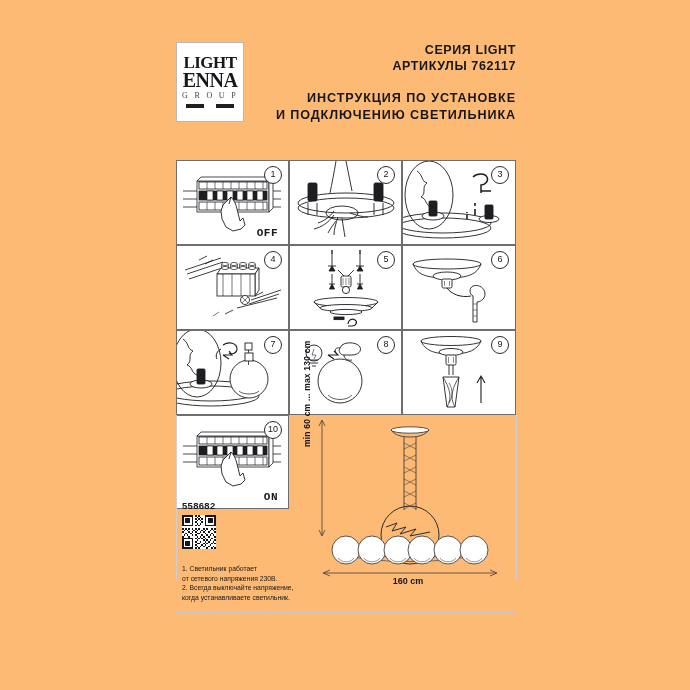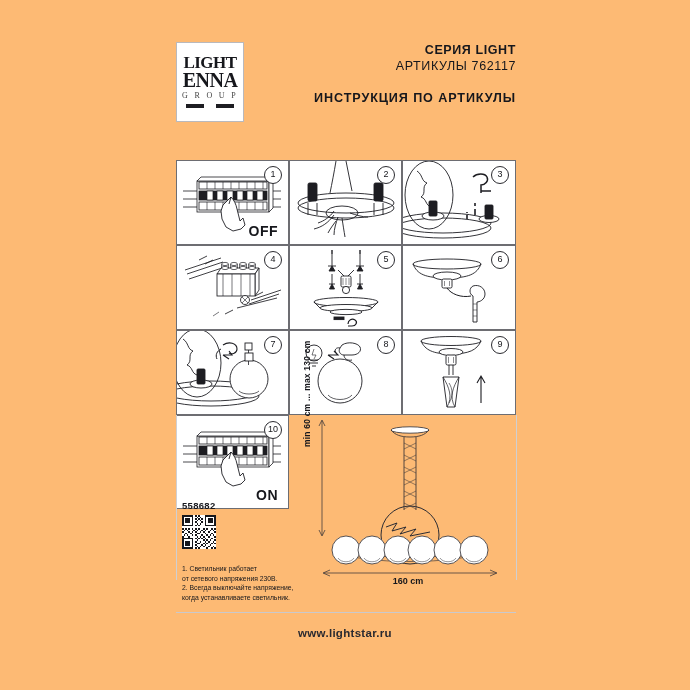--- a/index.html
+++ b/index.html
@@ -82,21 +82,21 @@
   }
   .hdr-series {
     font-size: 12.5px;
     font-weight: bold;
     letter-spacing: 0.6px;
     color: #16171c;
     line-height: 16px;
   }
   .hdr-art {
     font-size: 12.5px;
-    font-weight: normal;
+    font-weight: bold;
     letter-spacing: 0.6px;
     color: #16171c;
     line-height: 16px;
   }
   .hdr-title {
     margin-top: 16px;
     font-size: 12.6px;
     font-weight: bold;
     letter-spacing: 0.9px;
     color: #16171c;
@@ -131,24 +131,25 @@
     line-height: 14px;
     text-align: center;
     color: #16171c;
     background: #fff;
     font-family: "Liberation Sans", sans-serif;
   }
   .onoff {
     position: absolute;
     right: 10px;
     bottom: 5px;
-    font-size: 14px;
+    font-size: 11px;
     font-weight: 600;
     color: #16171c;
     letter-spacing: 0.5px;
+    font-family: Liberation Mono, monospace;
   }
 
   
   #lamp-panel {
     position: absolute;
     left: 300px;
     top: 415px;
     width: 216px;
     height: 185px;
   }
@@ -252,21 +253,22 @@
         <div class="logo-line" id="logo-light">LIGHT</div>
         <div class="logo-line" id="logo-star">ENNA</div>
         <div id="logo-group">G R O U P</div>
         <div id="logo-rule"></div>
       </div>
     </div>
 
     <div id="header-text">
       <div class="hdr-series">СЕРИЯ LIGHT</div>
       <div class="hdr-art">АРТИКУЛЫ 762117</div>
-      <div class="hdr-title">ИНСТРУКЦИЯ ПО АРТИКУЛЫ</div>
+      <div class="hdr-title">ИНСТРУКЦИЯ ПО УСТАНОВКЕ</div>
+      <div class="hdr-title" style="margin-top:0">И ПОДКЛЮЧЕНИЮ СВЕТИЛЬНИКА</div>
     </div>
   </div>
 
   <div id="grid">
 
     <div class="cell" style="left:0;top:0;width:113px;height:85px;">
       <svg width="113" height="85" viewBox="0 0 113 85">
         <g stroke="#1d1d22" fill="none" stroke-width="0.8">
           <path d="M6 30 L20 30 M6 38 L20 38 M6 46 L20 46"></path>
           <path d="M92 30 L104 30 M92 38 L104 38 M92 46 L104 46"></path>
@@ -676,15 +678,14 @@
     </svg>
     <div id="notes">
       <div>1. Светильник работает</div>
       <div>от сетевого напряжения 230В.</div>
       <div>2. Всегда выключайте напряжение,</div>
       <div>когда устанавливаете светильник.</div>
     </div>
   </div>
 
   <div id="footer-line"></div>
-  <div id="website">www.lightstar.ru</div>
 
 </div>
 
 </body></html>

